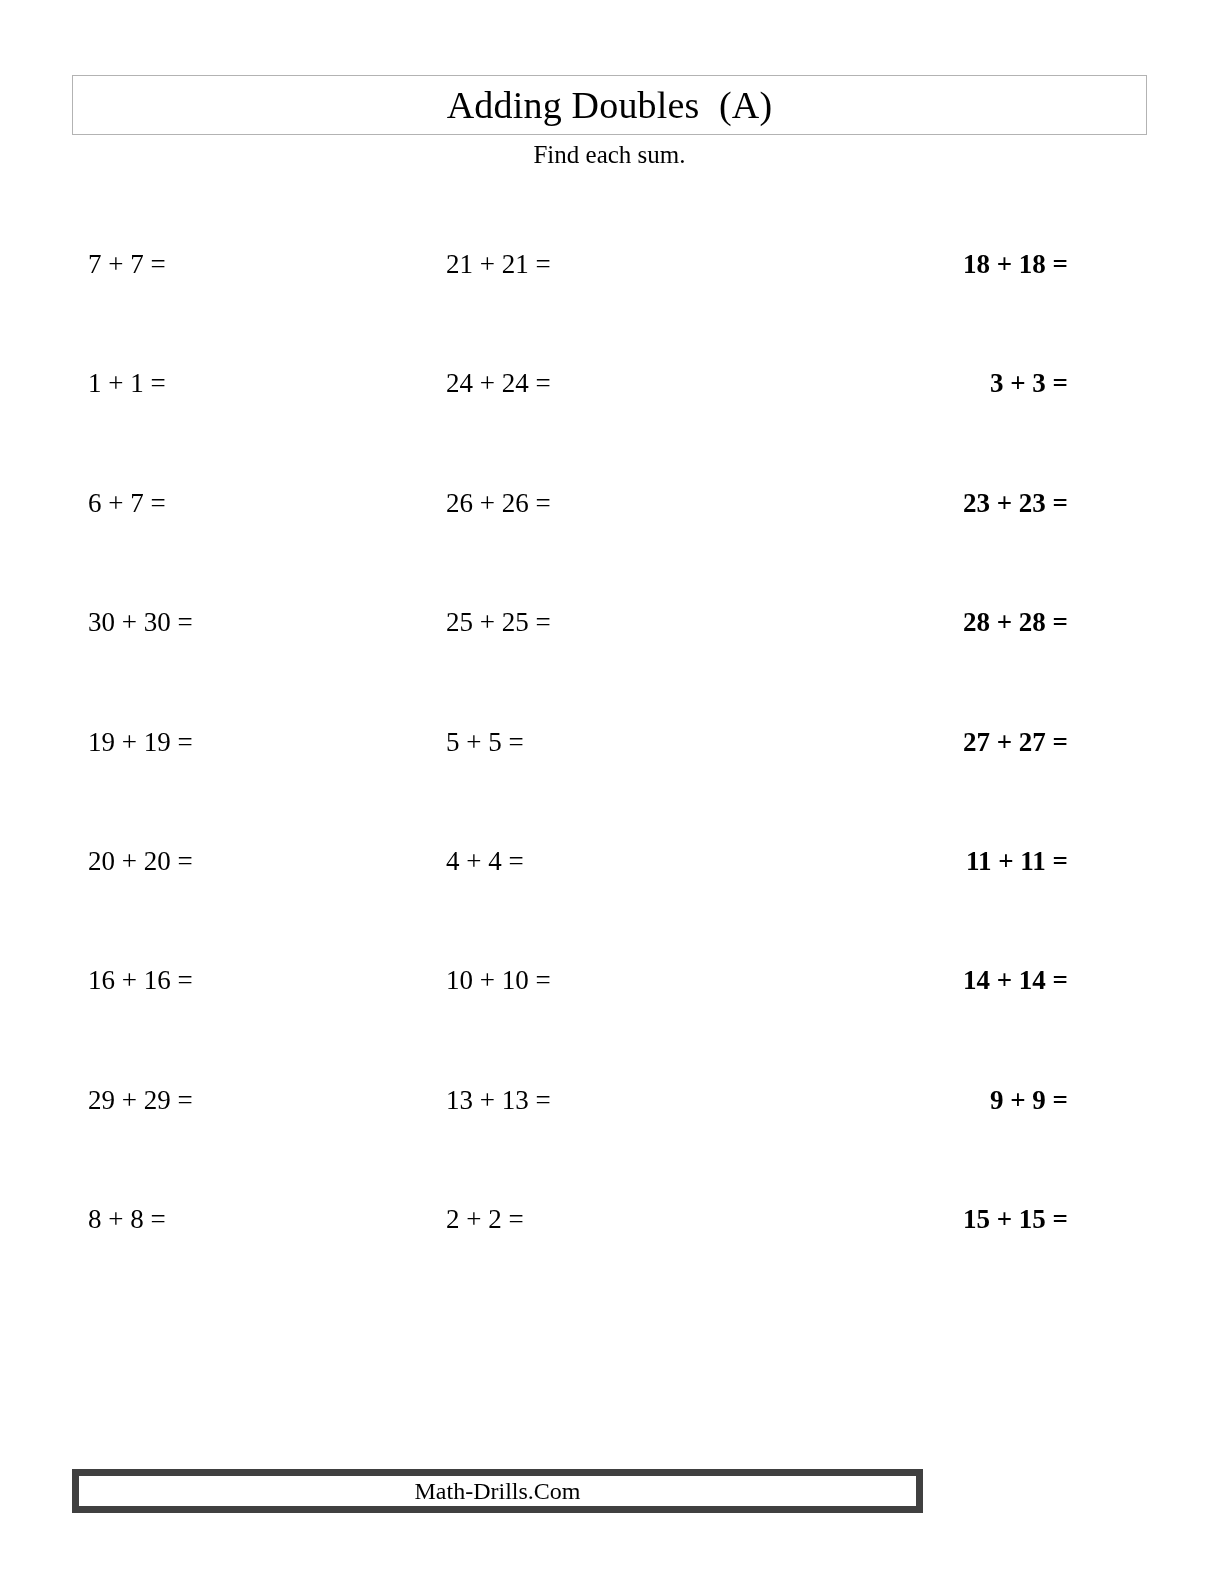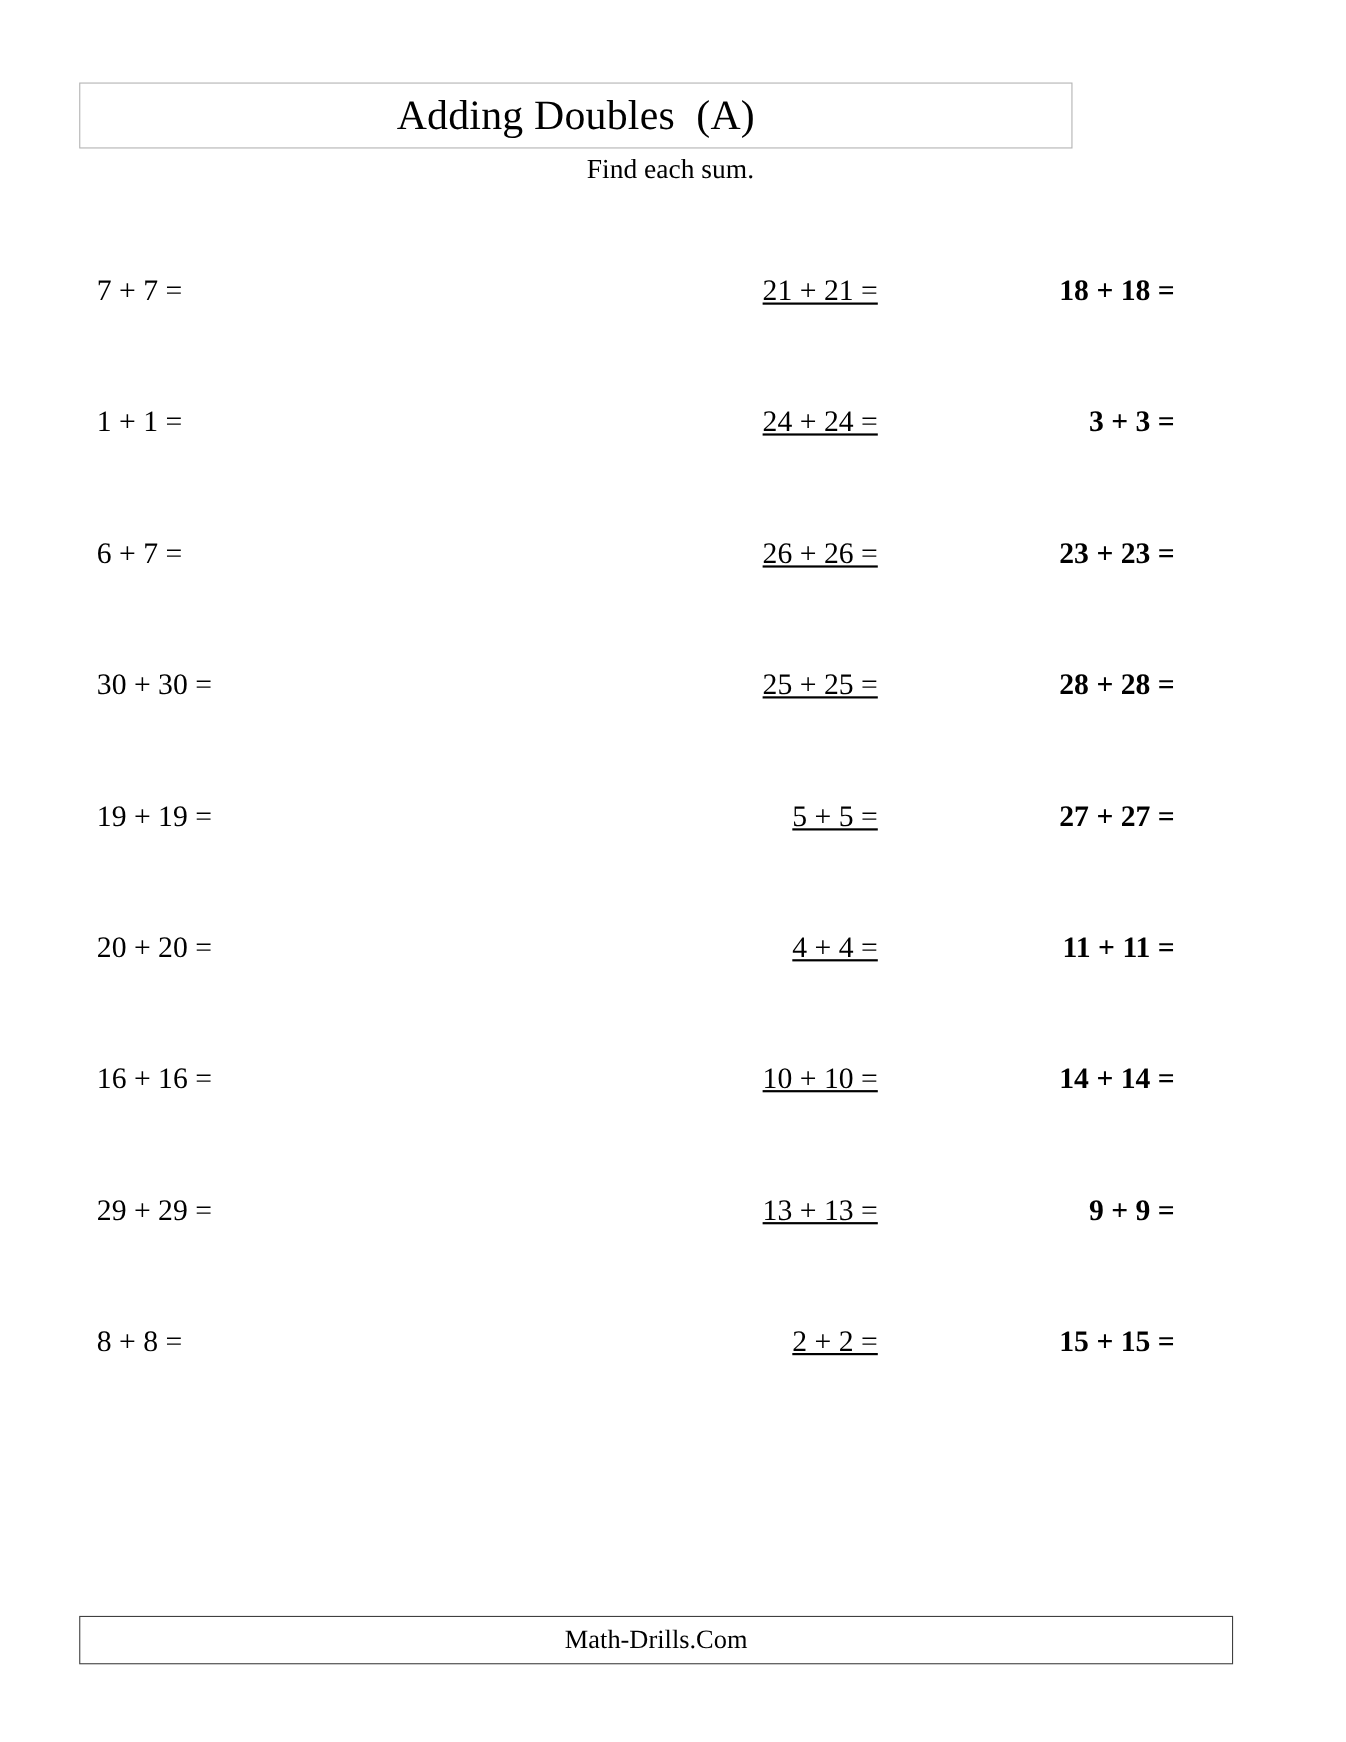--- a/index.html
+++ b/index.html
@@ -22,21 +22,21 @@
     top: 0;
     width: 1224px;
     height: 1584px;
   }
 
   
   .header-box {
     position: absolute;
     left: 72px;
     top: 75px;
-    width: 903px;
+    width: 1075px;
     height: 60px;
     border: 1px solid #b3b3b3;
     box-sizing: border-box;
     display: flex;
     align-items: center;
     justify-content: center;
   }
   .header-title {
     font-size: 38px;
     line-height: 1;
@@ -71,37 +71,36 @@
     line-height: 1;
     white-space: pre;
     margin-top: 15px;
   }
   .col-1 {
     width: 358px;
     text-align: left;
   }
   .col-2 {
     width: 352px;
-    text-align: right;
-    text-decoration: underline;
+    text-align: left;
   }
   .col-3 {
     width: 270px;
     text-align: right;
     font-weight: bold;
   }
 
   
   .footer-box {
     position: absolute;
     left: 72px;
     top: 1469px;
-    width: 1049px;
+    width: 851px;
     height: 44px;
-    border: 1px solid #404040;
+    border: 7px solid #404040;
     box-sizing: border-box;
     display: flex;
     align-items: center;
     justify-content: center;
   }
   .footer-text {
     font-size: 24px;
     line-height: 1;
   }
 </style>

